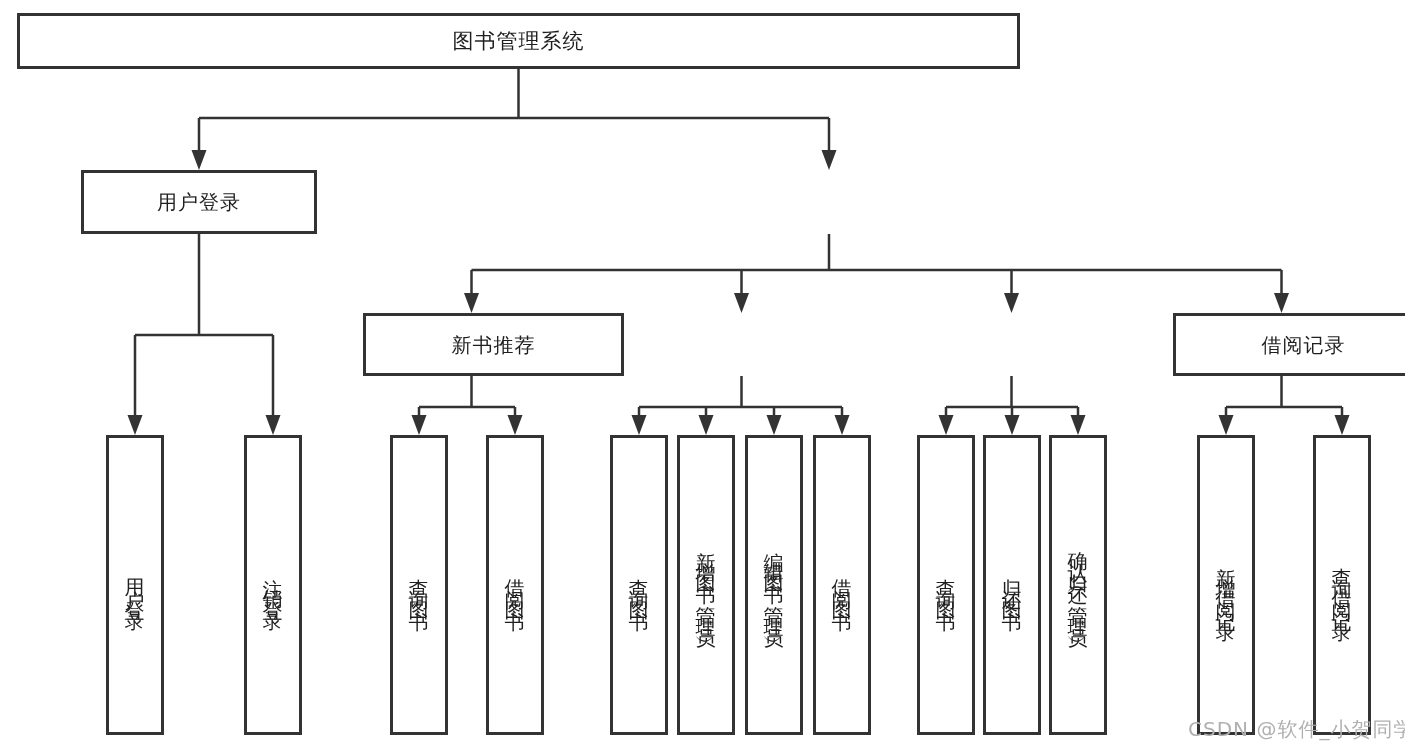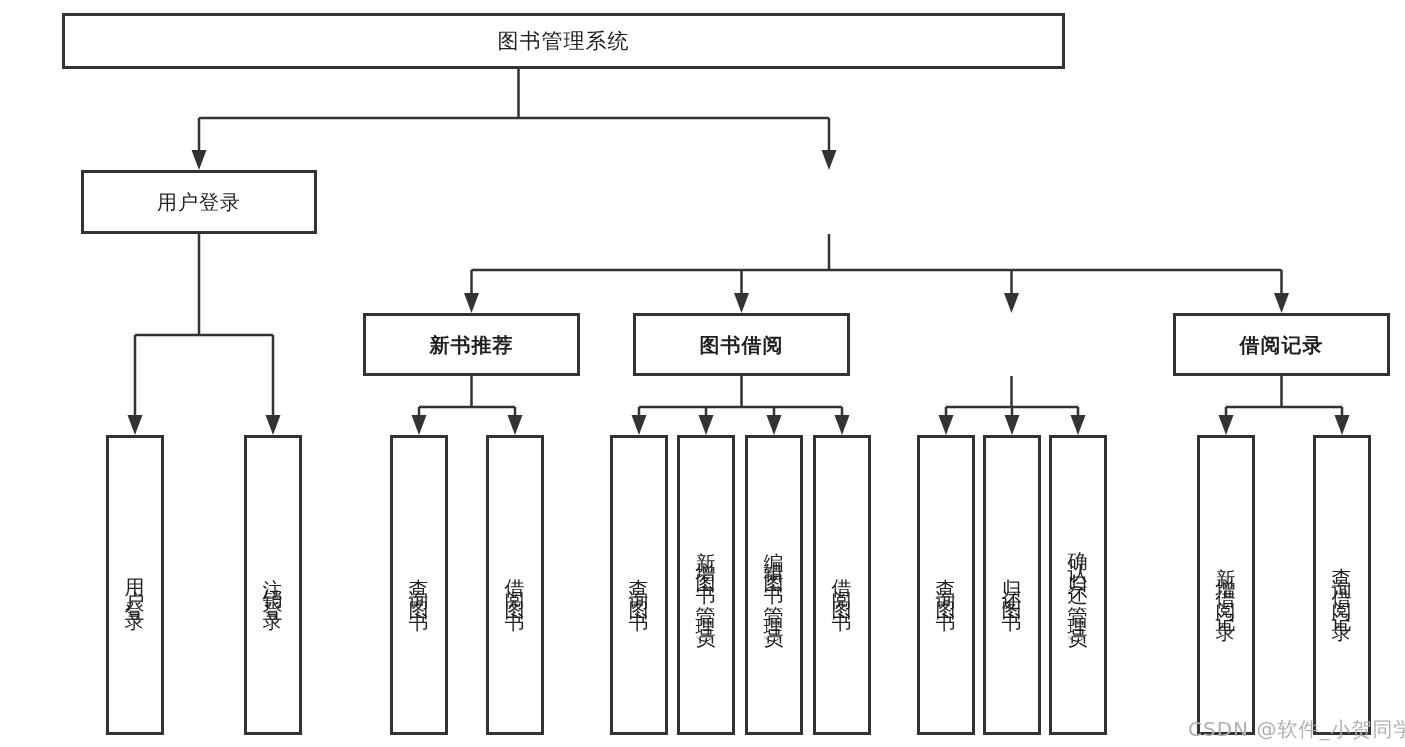--- a/index.html
+++ b/index.html
@@ -26,23 +26,23 @@
     display: flex;
     align-items: center;
     justify-content: center;
     font-size: 20px;
     letter-spacing: 1px;
     color: #1f1f1f;
     z-index: 2;
     text-align: center;
     line-height: 1;
   }
-  .box.root  { left: 17px;  top: 13px;  width: 1003px; height: 56px; font-size: 21px; margin-left: 45px; }
+  .box.root  { left: 17px;  top: 13px;  width: 1003px; height: 56px; font-size: 21px; }
   .box.l2    { top: 170px; width: 236px; height: 64px; }
-  .box.l3    { top: 313px; width: 217px; height: 63px; font-weight: bold; }
+  .box.l3    { top: 313px; width: 261px; height: 63px; }
   .box.vbox  { top: 435px; width: 58px;  height: 300px; }
   .vbox span {
     writing-mode: vertical-rl;
     text-orientation: mixed;
     letter-spacing: 0.55em;
     font-size: 20px;
     white-space: nowrap;
   }
   .watermark {
     position: absolute;
@@ -104,23 +104,20 @@
     <span>图书管理系统</span>
   </div>
 
   <div class="box l2" style="left:81px">
     <span>用户登录</span>
   </div>
 
   <div class="box l3" style="left:363px">
     <span>新书推荐</span>
   </div>
-  <div class="box l3" style="left:633px">
-    <span>图书借阅</span>
-  </div>
   <div class="box l3" style="left:1173px">
     <span>借阅记录</span>
   </div>
 
   <div class="box vbox" style="left:106px">
     <span>用户登录</span>
   </div>
   <div class="box vbox" style="left:244px">
     <span>注销登录</span>
   </div>

